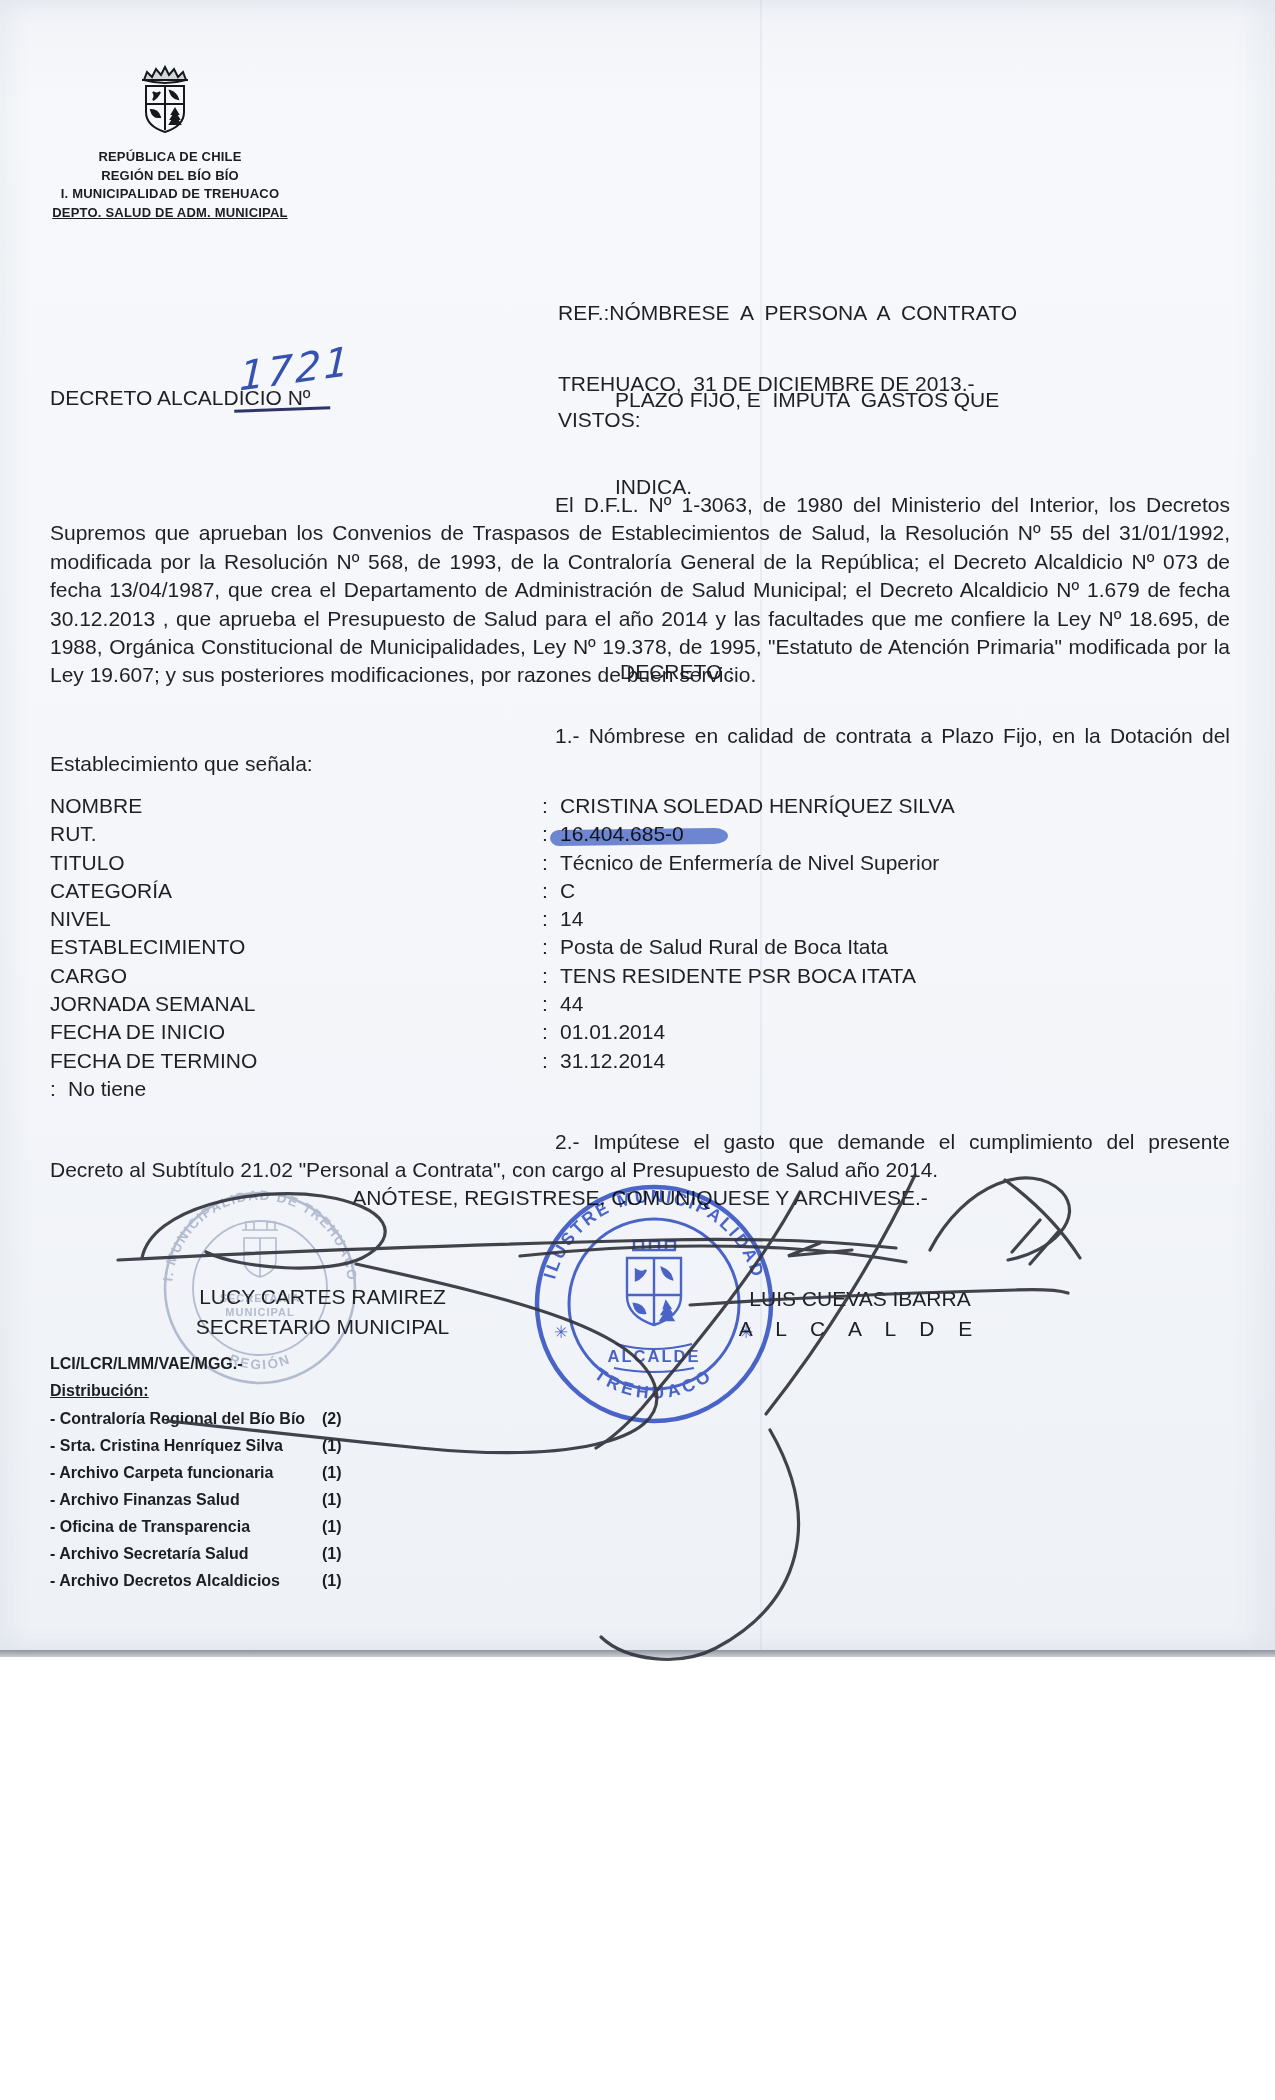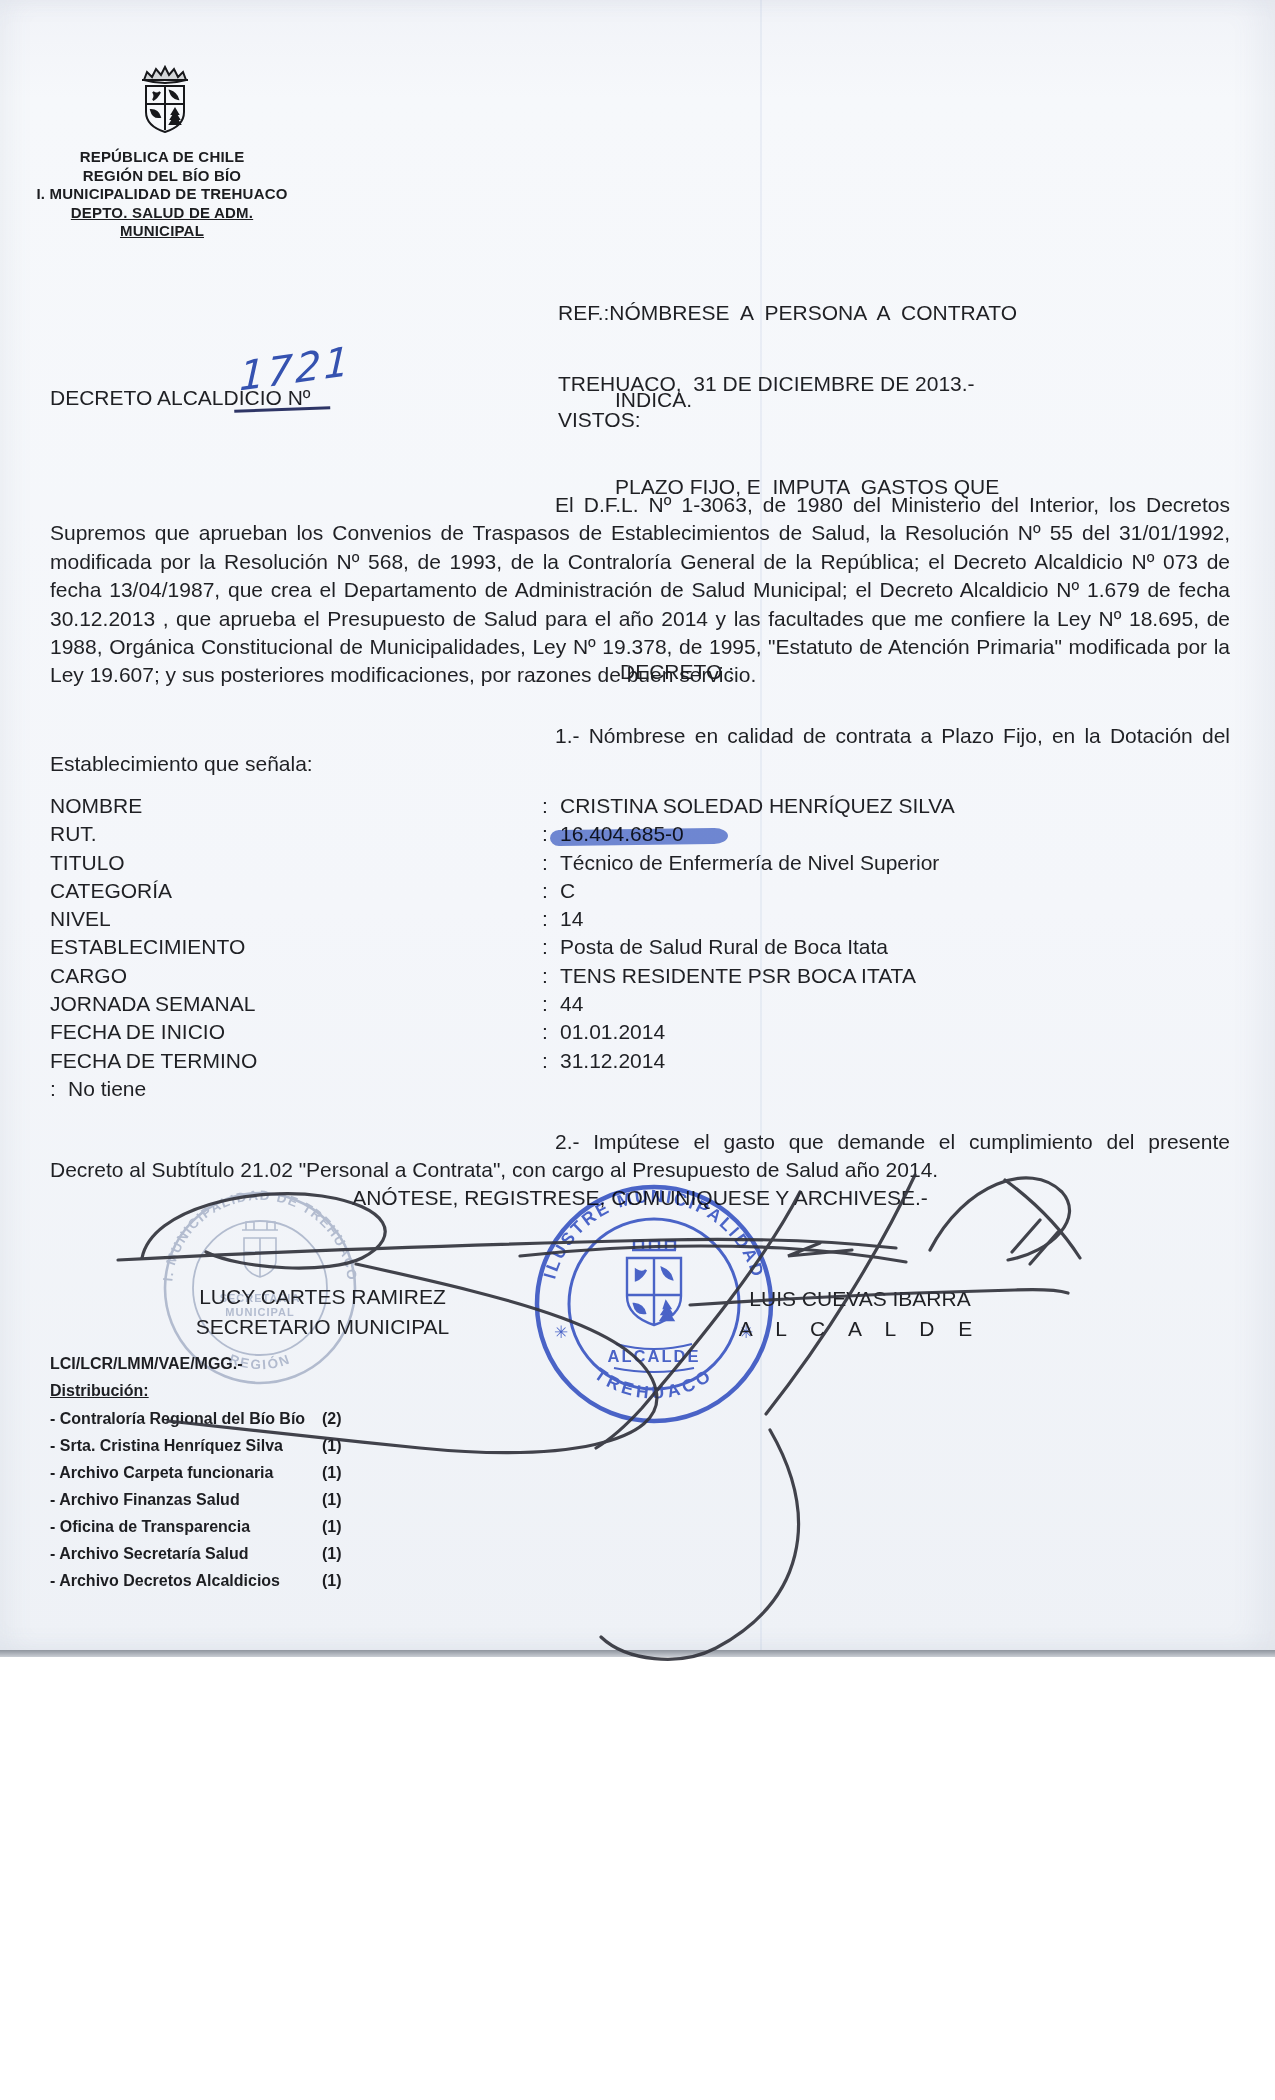--- a/index.html
+++ b/index.html
@@ -6,21 +6,21 @@
   .page{position:relative;width:1275px;height:2100px;background:#ffffff;overflow:hidden;
         font-family:"Liberation Sans",sans-serif;color:#1f2024;}
   .scan{position:absolute;left:0;top:0;width:1275px;height:1650px;
         background:linear-gradient(180deg,#f1f3f8 0%,#f6f8fb 6%,#f4f6fa 55%,#eef1f6 100%);
         box-shadow:inset -18px 0 28px rgba(100,110,135,.07), inset 14px 0 22px rgba(100,110,135,.05);}
   .scan-fold{position:absolute;left:760px;top:0;width:2px;height:1650px;background:rgba(120,150,200,.10);}
   .scan-edge{position:absolute;left:0;top:1650px;width:1275px;height:7px;
         background:linear-gradient(180deg,#8f959e,#c9cdd4);}
   .abs{position:absolute;}
   
-  .letterhead{left:28px;top:148px;width:268px;text-align:center;font-size:15px;font-weight:bold;
+  .letterhead{left:36px;top:148px;width:268px;text-align:center;font-size:13px;font-weight:bold;
         line-height:18.5px;letter-spacing:.2px;color:#1c1d20;}
   .letterhead .u{text-decoration:underline;}
   
   .refblock{left:558px;top:240px;width:520px;font-size:21px;line-height:29px;white-space:pre;}
   .refblock .ind{margin-left:57px;}
   .dateline{left:558px;top:372px;font-size:21px;white-space:pre;}
   .decretoline{left:50px;top:376px;font-size:21px;margin-top:10px;}
   .handnum-wrap{position:absolute;left:233px;top:336px;width:96px;height:72px;
         border-bottom:3px solid #2e3566;transform:rotate(-2deg);}
   .handnum{display:inline-block;font-family:"DejaVu Sans",sans-serif;font-style:italic;
@@ -85,22 +85,22 @@
 
   <div class="abs letterhead">
     <div>REPÚBLICA DE CHILE</div>
     <div>REGIÓN DEL  BÍO BÍO</div>
     <div>I. MUNICIPALIDAD  DE  TREHUACO</div>
     <div class="u">DEPTO. SALUD DE ADM.  MUNICIPAL</div>
   </div>
 
   <div class="abs refblock">
     <div><span>REF.:</span><span>NÓMBRESE  A  PERSONA  A  CONTRATO</span></div>
+    <div class="ind">PLAZO FIJO, E  IMPUTA  GASTOS QUE</div>
     <div class="ind">INDICA.</div>
-    <div class="ind">PLAZO FIJO, E  IMPUTA  GASTOS QUE</div>
   </div>
 
   <div class="abs dateline">TREHUACO,  31 DE DICIEMBRE DE 2013.-</div>
   <div class="abs decretoline">DECRETO ALCALDICIO Nº</div>
   <div class="handnum-wrap abs">
     <span class="handnum">1721</span>
   </div>
   <div class="abs vistos">VISTOS:</div>
 
   <div class="abs para p1">El D.F.L. Nº 1-3063, de 1980 del Ministerio del Interior, los Decretos Supremos que aprueban los Convenios de Traspasos de Establecimientos de Salud, la Resolución Nº 55 del 31/01/1992, modificada por la Resolución Nº 568, de 1993, de la Contraloría General de la República; el Decreto Alcaldicio Nº 073 de fecha 13/04/1987, que crea el Departamento de Administración de Salud Municipal; el Decreto Alcaldicio Nº 1.679 de fecha 30.12.2013 , que aprueba el Presupuesto de Salud para el año 2014 y las facultades que me confiere la Ley Nº 18.695, de 1988,  Orgánica Constitucional de Municipalidades, Ley Nº 19.378, de 1995,  "Estatuto de Atención Primaria" modificada por la Ley 19.607; y sus posteriores modificaciones, por razones de buen servicio.</div>

